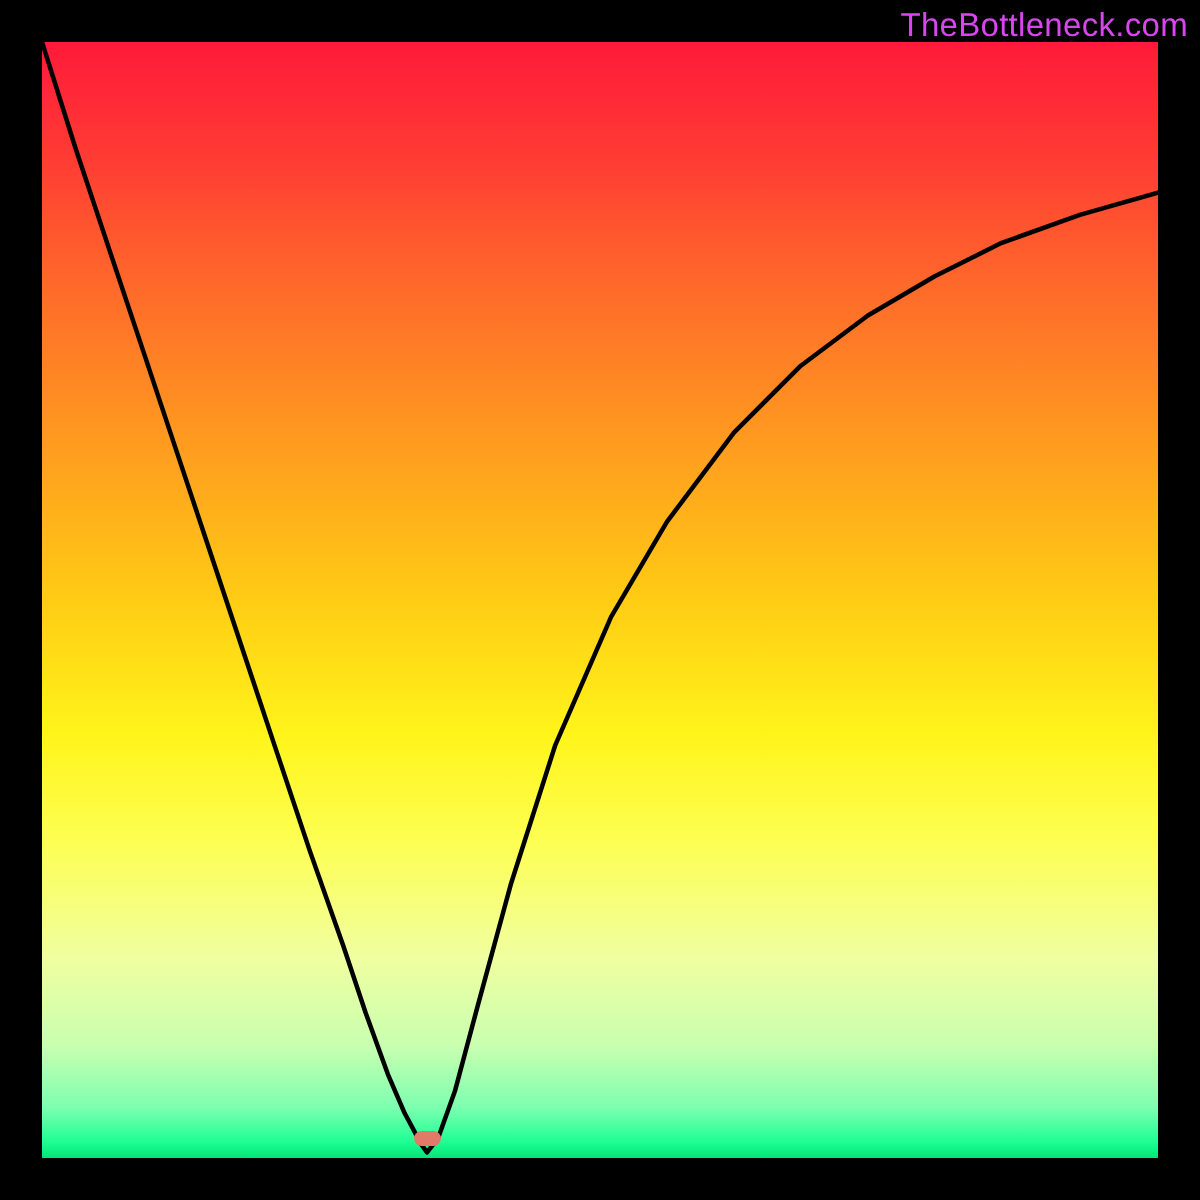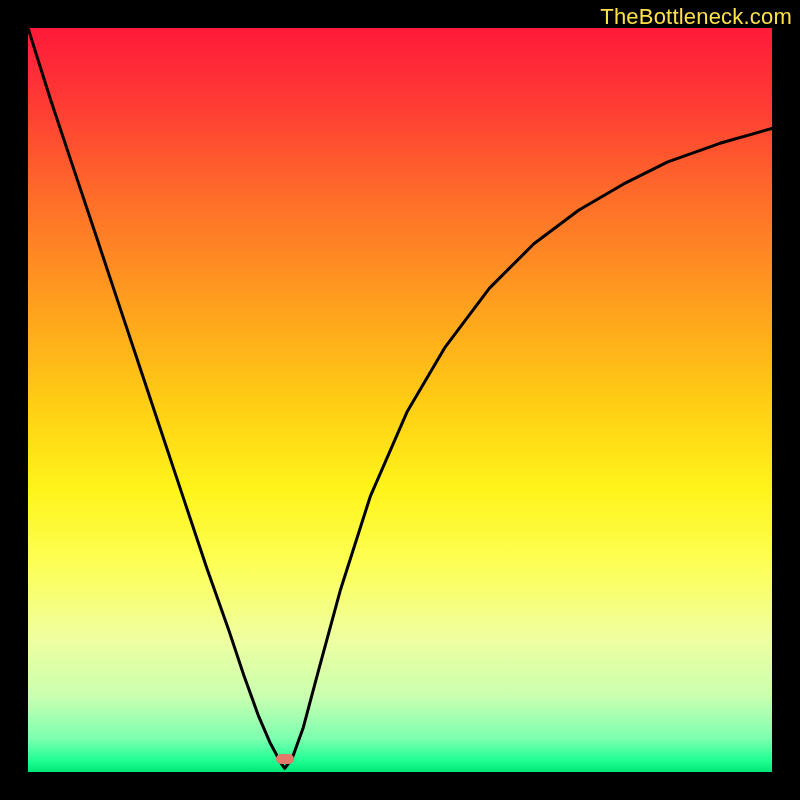--- a/index.html
+++ b/index.html
@@ -23,21 +23,21 @@
     position: absolute;
     left: 0;
     top: 0;
     width: 744px;
     height: 744px;
   }
   .watermark {
     position: absolute;
     top: 4px;
     right: 8px;
-    color: #fde047;
+    color: #d946ef;
     font-size: 22px;
     font-weight: 500;
     letter-spacing: 0.2px;
   }
   .marker {
     position: absolute;
     width: 18px;
     height: 10px;
     border-radius: 5px;
     transform: translate(-50%, -50%);

